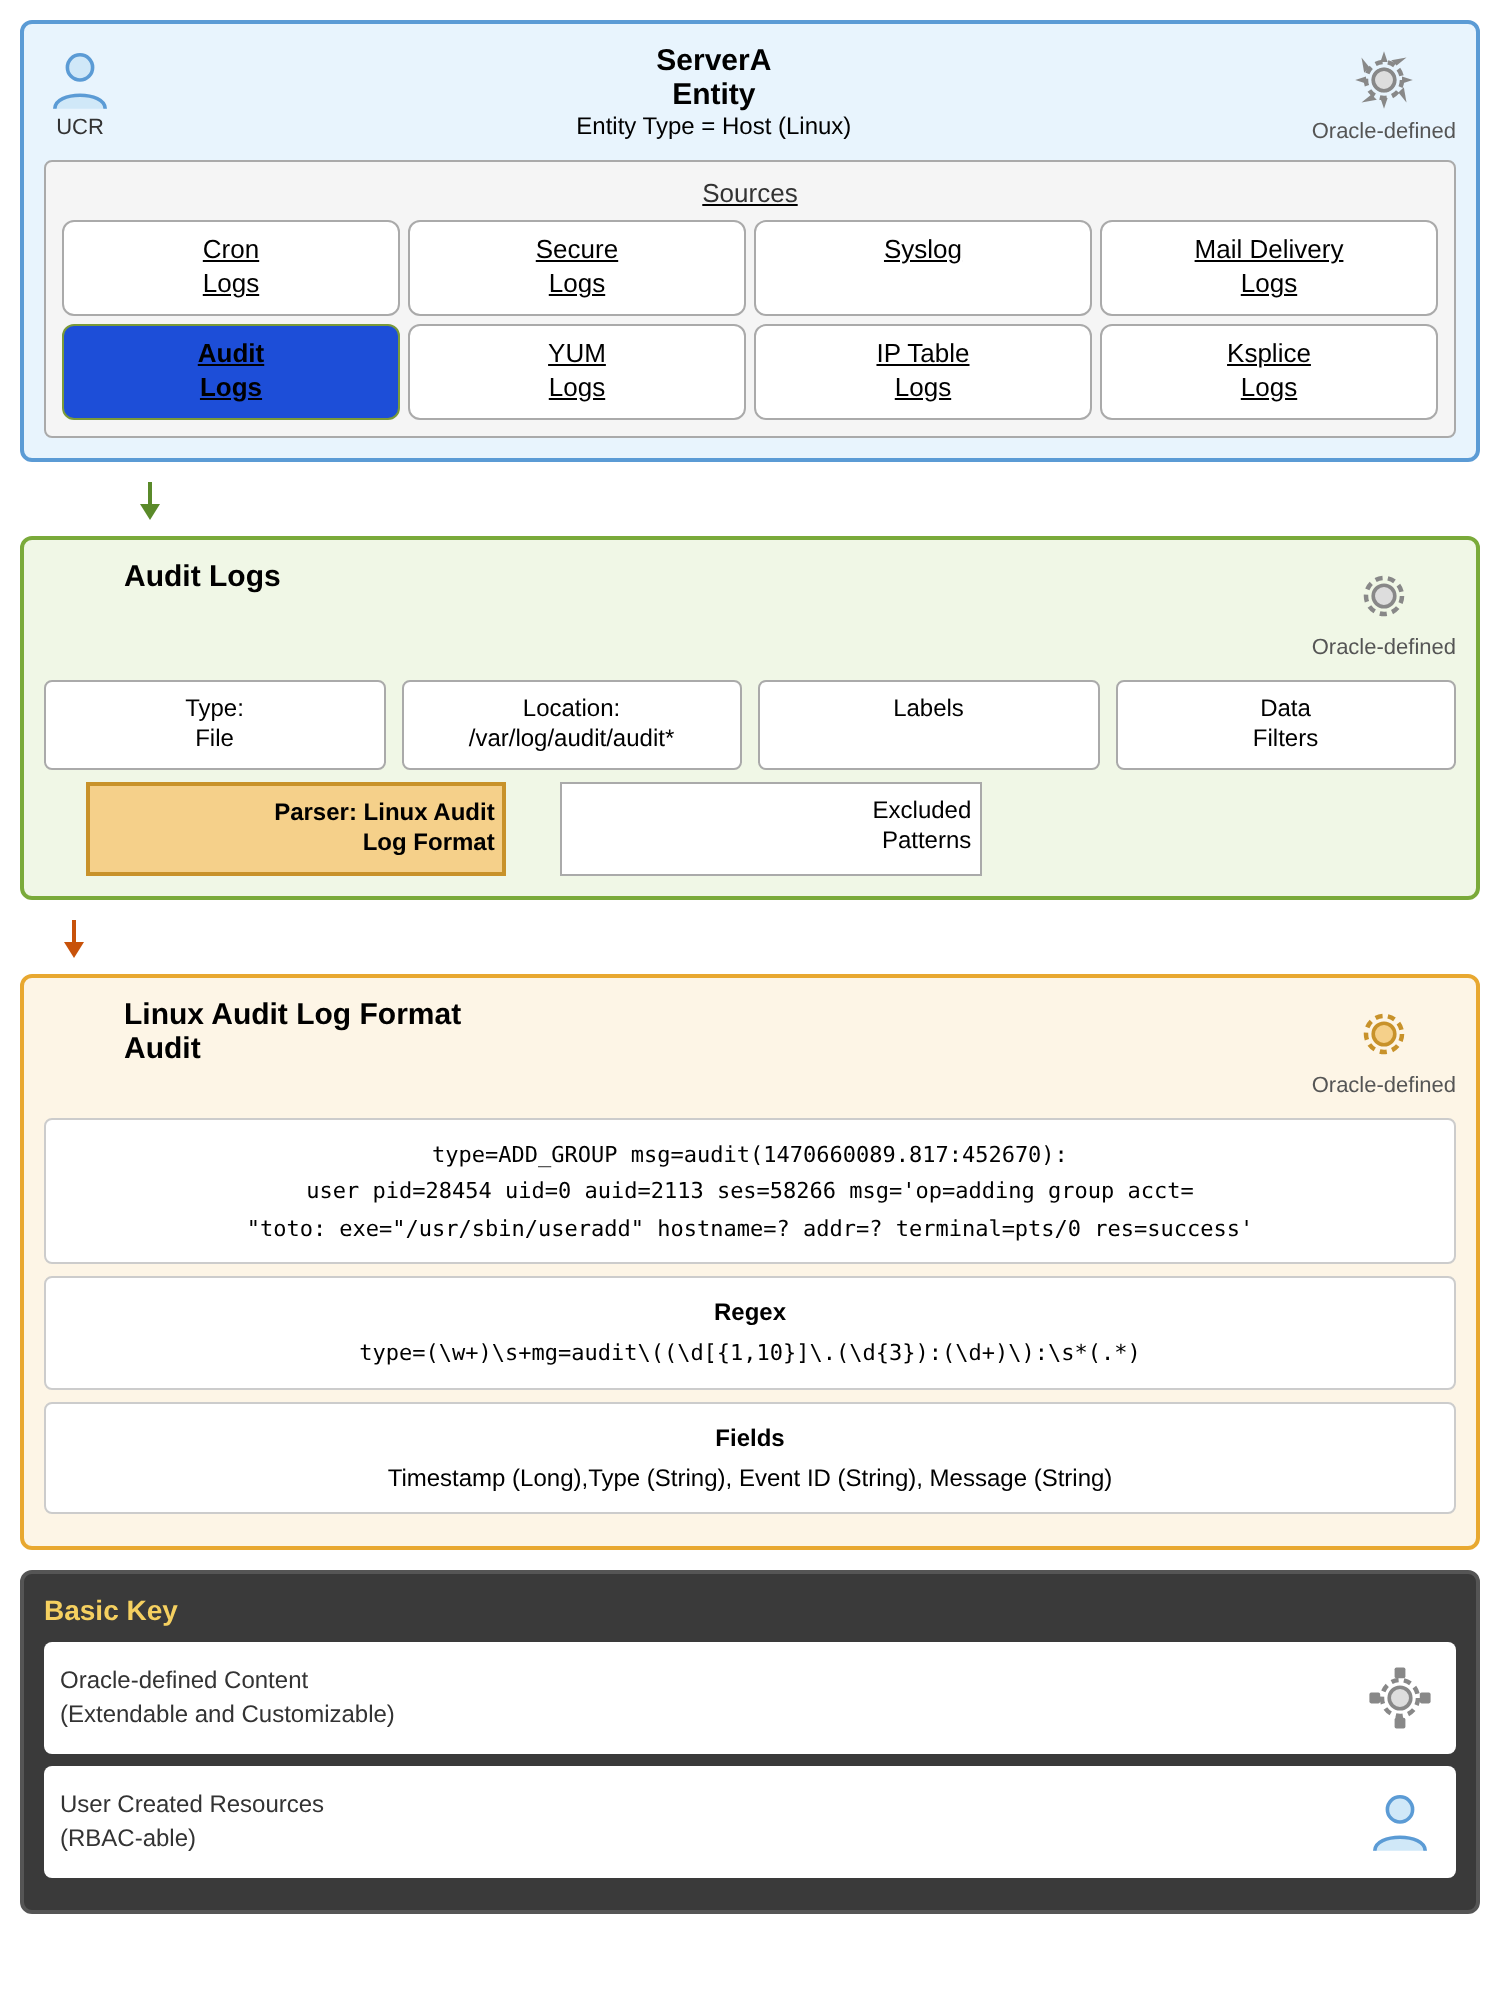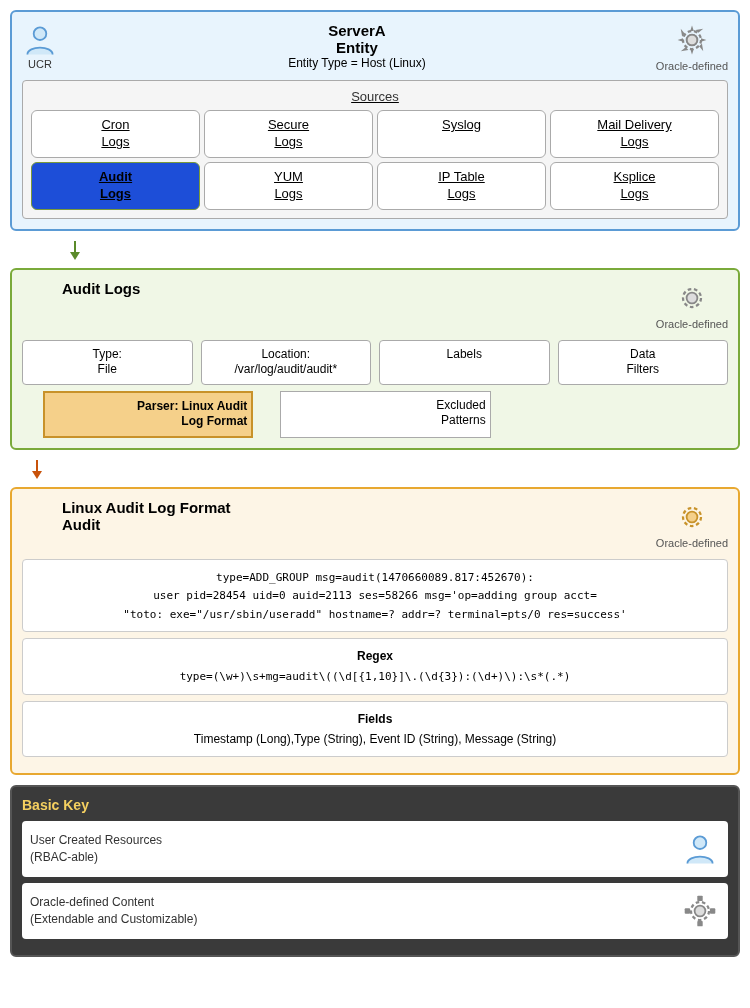--- a/index.html
+++ b/index.html
@@ -405,37 +405,37 @@
     <div class="parser-content-item">
       <span class="item-label">Fields</span>
       <span>Timestamp (Long),Type (String), Event ID (String), Message (String)</span>
     </div>
   </div>
 
   <div class="basic-key-box">
     <div class="basic-key-title">Basic Key</div>
 
     <div class="key-item">
-      <div class="key-item-text">User Created Resources<br>(RBAC-able)</div>
-      <div class="key-item-icon">
-        <svg width="36" height="36" viewBox="0 0 40 40" fill="none" xmlns="http://www.w3.org/2000/svg">
-          <circle cx="20" cy="13" r="7" stroke="#5b9bd5" stroke-width="2" fill="#d0e8f8"></circle>
-          <path d="M6 36 C6 26 34 26 34 36" stroke="#5b9bd5" stroke-width="2" fill="#d0e8f8"></path>
-        </svg>
-      </div>
-    </div>
-
-    <div class="key-item">
       <div class="key-item-text">Oracle-defined Content<br>(Extendable and Customizable)</div>
       <div class="key-item-icon">
         <svg width="36" height="36" viewBox="0 0 40 40" fill="none" xmlns="http://www.w3.org/2000/svg">
           <circle cx="20" cy="20" r="6" stroke="#888" stroke-width="2" fill="#ddd"></circle>
           <circle cx="20" cy="20" r="10" stroke="#888" stroke-width="2.5" fill="none" stroke-dasharray="4 3"></circle>
           <rect x="17" y="3" width="6" height="6" rx="1" fill="#888"></rect>
           <rect x="17" y="31" width="6" height="6" rx="1" fill="#888"></rect>
           <rect x="3" y="17" width="6" height="6" rx="1" fill="#888"></rect>
           <rect x="31" y="17" width="6" height="6" rx="1" fill="#888"></rect>
         </svg>
       </div>
     </div>
+
+    <div class="key-item">
+      <div class="key-item-text">User Created Resources<br>(RBAC-able)</div>
+      <div class="key-item-icon">
+        <svg width="36" height="36" viewBox="0 0 40 40" fill="none" xmlns="http://www.w3.org/2000/svg">
+          <circle cx="20" cy="13" r="7" stroke="#5b9bd5" stroke-width="2" fill="#d0e8f8"></circle>
+          <path d="M6 36 C6 26 34 26 34 36" stroke="#5b9bd5" stroke-width="2" fill="#d0e8f8"></path>
+        </svg>
+      </div>
+    </div>
   </div>
 
 </div>
 
 </body></html>

